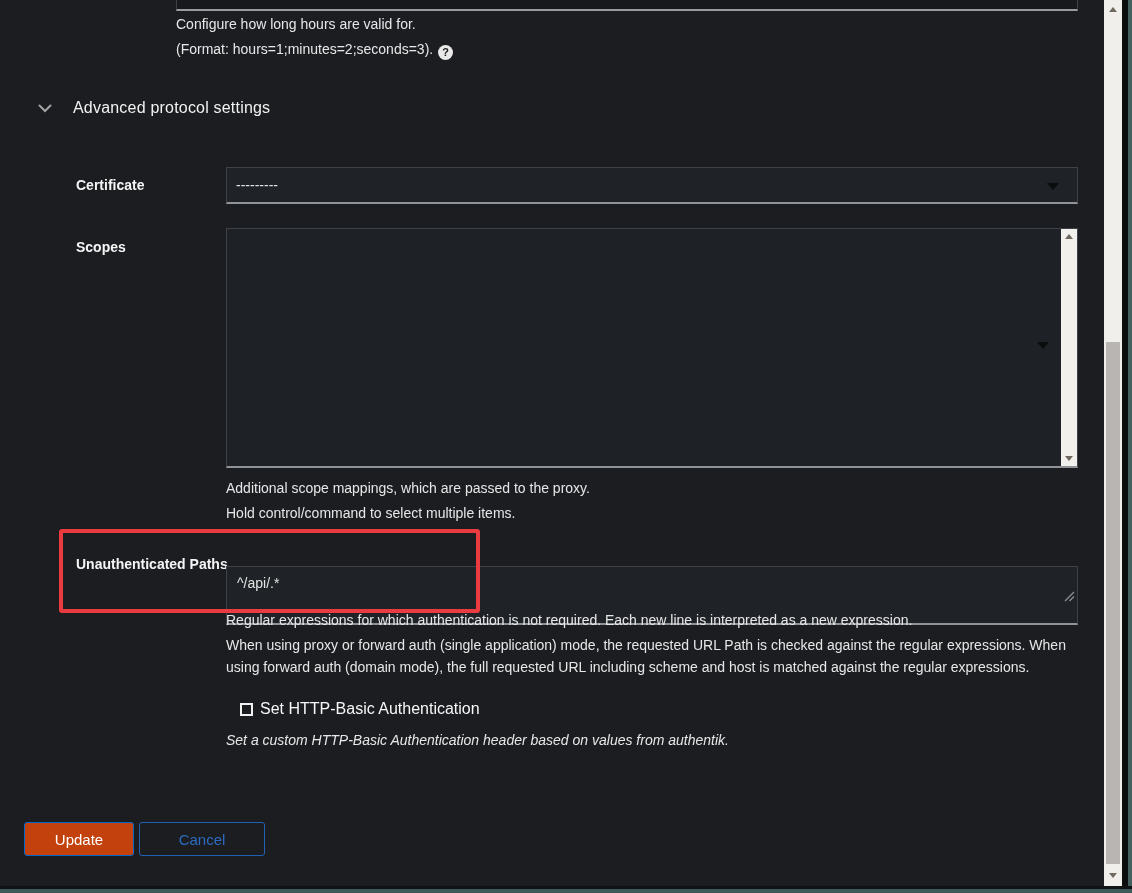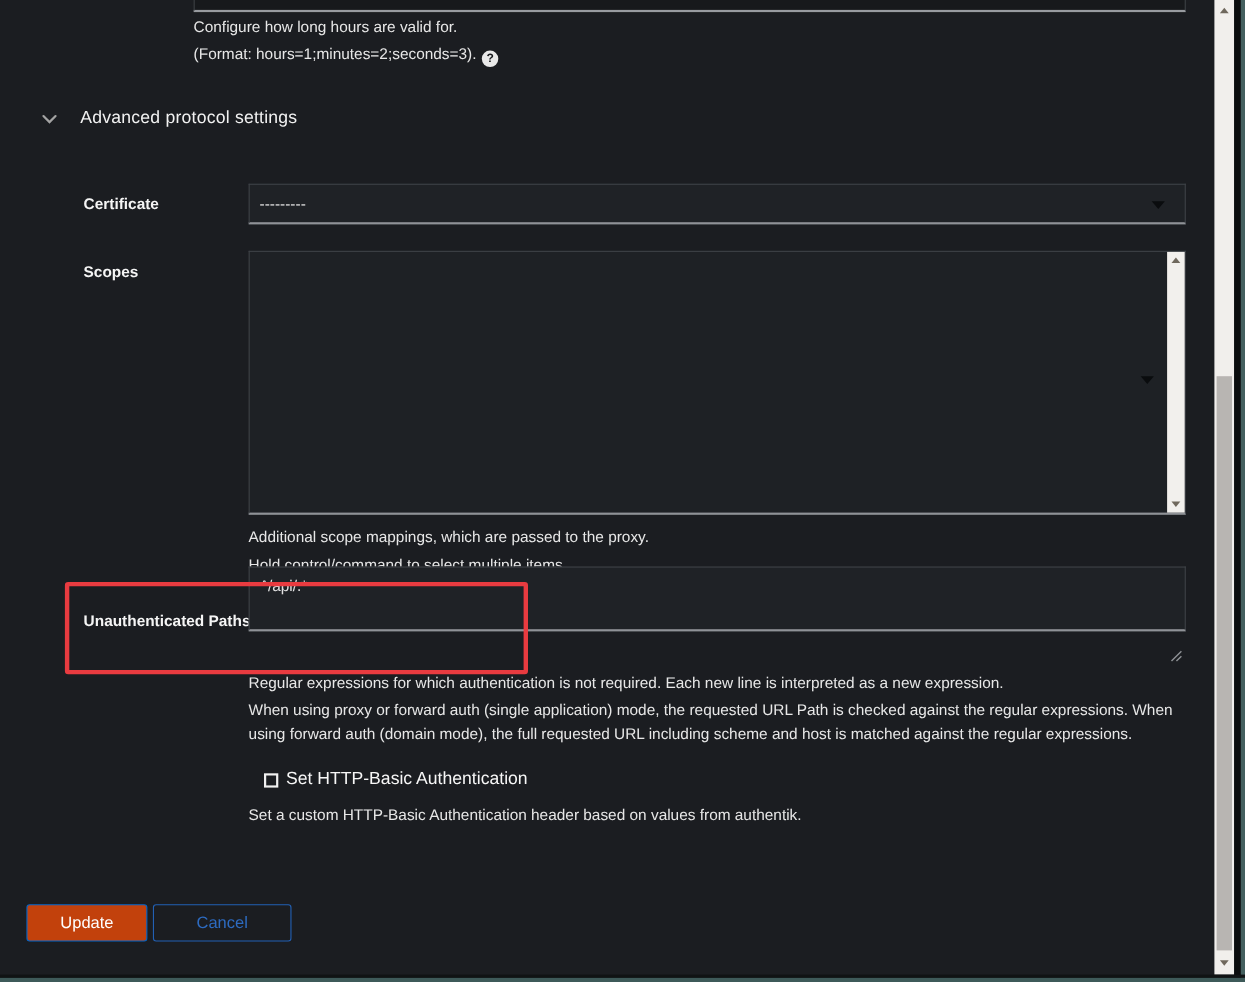--- a/index.html
+++ b/index.html
@@ -68,21 +68,21 @@
     border-top:5px solid #6f685d;
   }
 
   .annotation-box {
     left:59px; top:529px; width:421px; height:84px;
     border:4px solid #e93b40; border-radius:3px;
     pointer-events:none;
   }
   .unauth-label { left:76px; top:552px; width:152px; line-height:25px; white-space:normal; }
   .paths-textarea {
-    left:226px; top:515px; width:852px; height:59px;
+    left:226px; top:566px; width:852px; height:59px;
     padding:7px 10px; font-size:14px; line-height:18px;
     font-family:"Liberation Sans", sans-serif;
     resize:none; outline:none; overflow:hidden;
   }
   .resize-grip { left:1062px; top:589px; }
 
   .para { white-space:normal; width:852px; line-height:22px; }
 
   .checkbox-row { left:240px; top:700px; display:flex; align-items:center; }
   .checkbox {
@@ -162,21 +162,21 @@
 
   <div class="abs annotation-box"></div>
 
   <div class="abs help-text para" style="left:226px; top:634px;">When using proxy or forward auth (single application) mode, the requested URL Path is checked against the regular expressions. When using forward auth (domain mode), the full requested URL including scheme and host is matched against the regular expressions.</div>
   <div class="abs help-text" style="left:226px; top:610px;">Regular expressions for which authentication is not required. Each new line is interpreted as a new expression.</div>
 
   <div class="abs checkbox-row">
     <span class="checkbox"></span>
     <span class="checkbox-label">Set HTTP-Basic Authentication</span>
   </div>
-  <div class="abs help-text" style="left:226px; top:730px;">Set a custom HTTP-Basic Authentication header based on values from authentik.</div>
+  <div class="abs help-text" style="left:226px; top:730px;font-style:italic;">Set a custom HTTP-Basic Authentication header based on values from authentik.</div>
 
   <button class="btn btn-primary">Update</button>
   <button class="btn btn-secondary">Cancel</button>
 
   <div class="abs page-scroll-track"></div>
   <span class="abs sb-arrow-up page-scroll-up"></span>
   <span class="abs sb-arrow-down page-scroll-down"></span>
   <div class="abs page-scroll-thumb"></div>
 
   <div class="abs frame-right-gap"></div>

